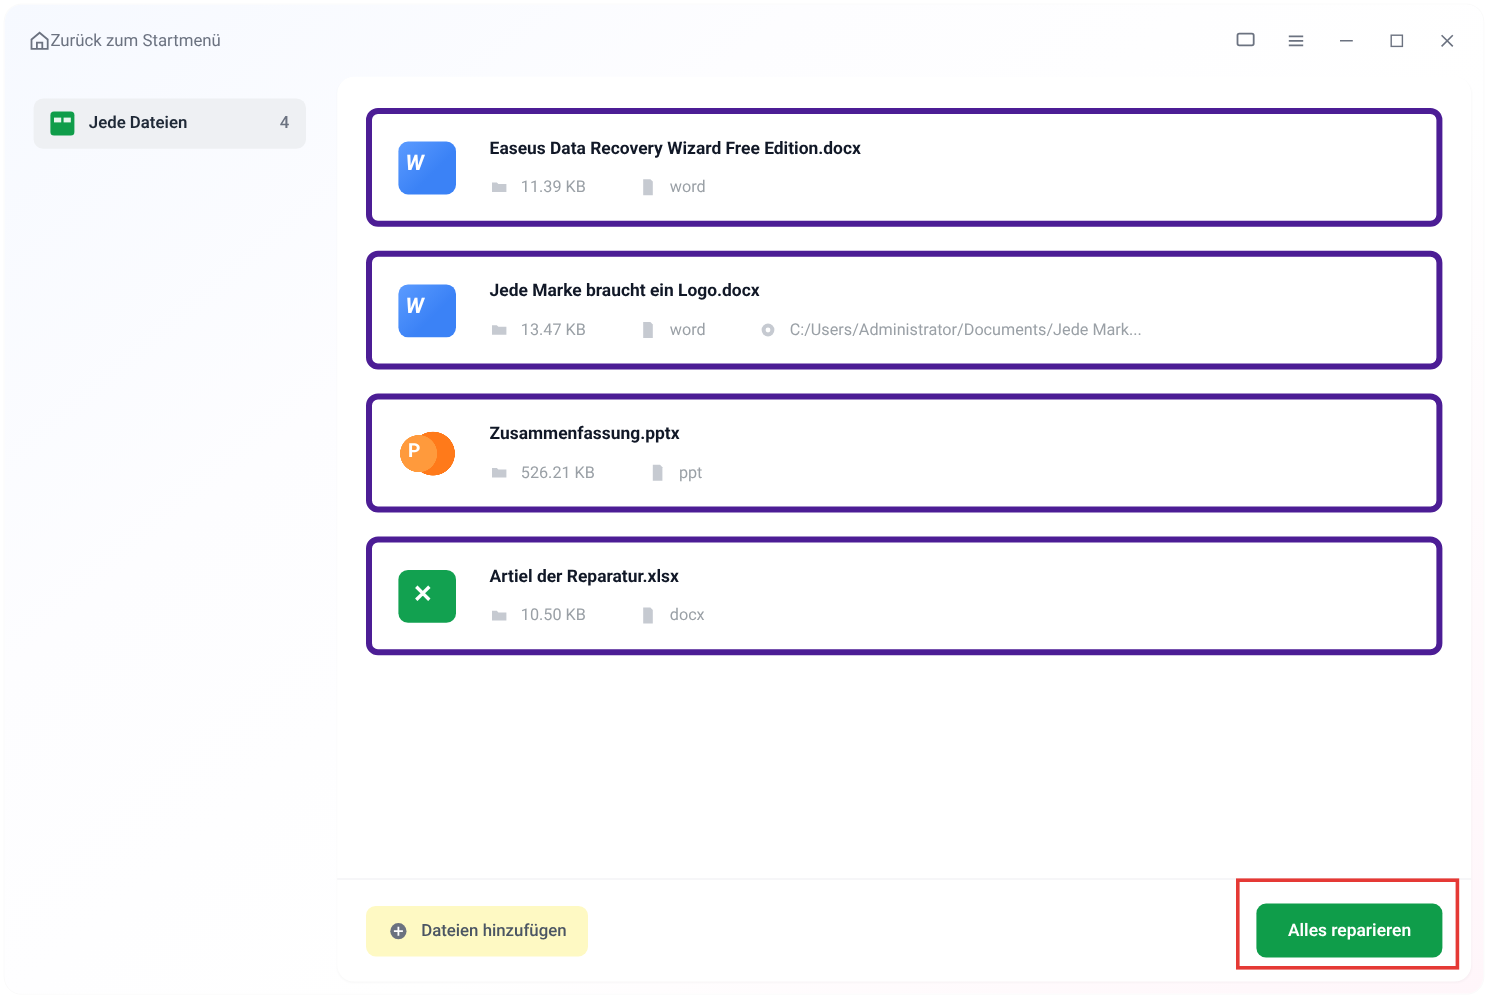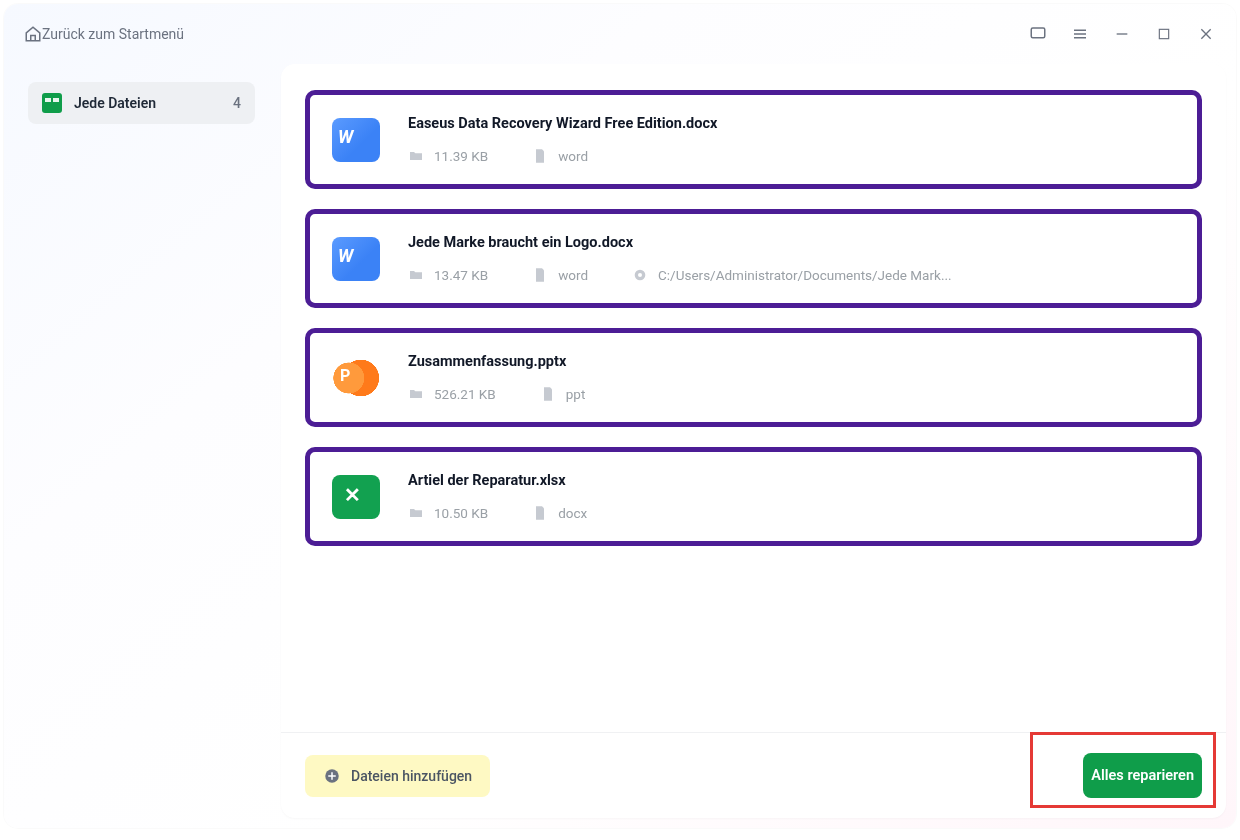--- a/index.html
+++ b/index.html
@@ -58,21 +58,21 @@
 .path { white-space: nowrap; overflow: hidden; text-overflow: ellipsis; max-width: 420px; }
 
 .footer { display:flex; align-items:center; padding: 20px 24px; border-top: 1px solid #f0f1f3; gap: 14px; }
 .btn {
   display:flex; align-items:center; gap:10px; padding: 12px 18px; border-radius:8px;
   background:#fef9c3; color:#4b5563; font-size:14px; font-weight:500; cursor:pointer; border:none;
 }
 .btn .bico { width:18px; height:18px; color:#6b7280; }
 .footer-spacer { flex:1; }
 .primary {
-  background:#0f9d4a; color:#fff; font-weight:600; padding: 14px 8px; border-radius:8px;
+  background:#0f9d4a; color:#fff; font-weight:600; padding: 14px 26px; border-radius:8px;
   font-size:14.5px; cursor:pointer; border:none;
 }
 .highlight-box {
   position:absolute; border:3px solid #e53935; pointer-events:none;
   right: 20px; bottom: 20px; width: 186px; height: 76px;
 }
 </style>
 </head>
 <body>
 

